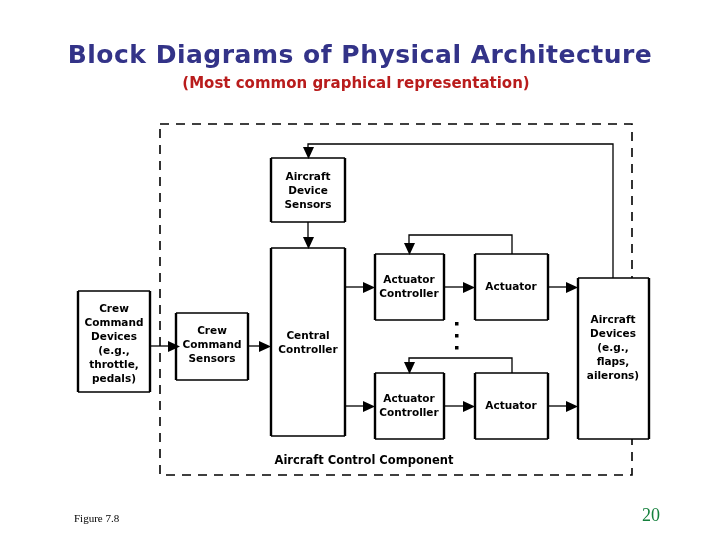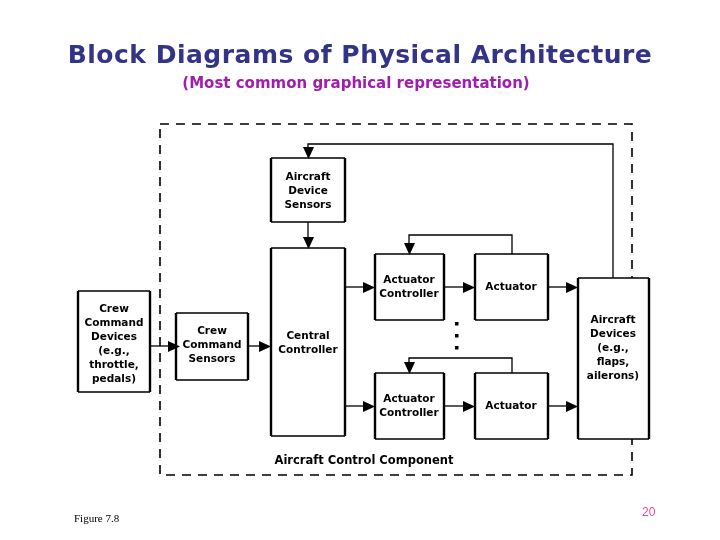--- a/index.html
+++ b/index.html
@@ -18,36 +18,36 @@
     color:#333388;
     font-family:"DejaVu Sans", sans-serif;
     font-weight:bold;
     font-size:25px;
     letter-spacing:0.5px;
     white-space:nowrap;
   }
   .subtitle{
     position:absolute;left:0;top:74px;width:712px;
     text-align:center;
-    color:#a21caf;
+    color:#b91c1c;
     font-family:"DejaVu Sans", sans-serif;
     font-weight:bold;
     font-size:15px;
     white-space:nowrap;
   }
 
   .figure-caption{
     position:absolute;left:74px;top:512px;
     font-family:"Liberation Serif", serif;
     font-size:11px;color:#000;
   }
   .page-number{
     position:absolute;left:642px;top:505px;
-    font-family:Liberation Sans, sans-serif;
-    font-size:12px;color:#ec4899;
+    font-family:Liberation Serif, serif;
+    font-size:18px;color:#15803d;
   }
 
   svg{position:absolute;left:0;top:0;}
   .bx-fill{fill:#ffffff;}
   .bx-side{stroke:#000;stroke-width:2.4;fill:none;}
   .bx-cap{stroke:#000;stroke-width:1.3;fill:none;}
   .ln{stroke:#000;stroke-width:1.3;fill:none;}
   .dash{stroke:#000;stroke-width:1.6;fill:none;stroke-dasharray:9 7;}
   .lbl{
     font-family:"DejaVu Sans", sans-serif;

